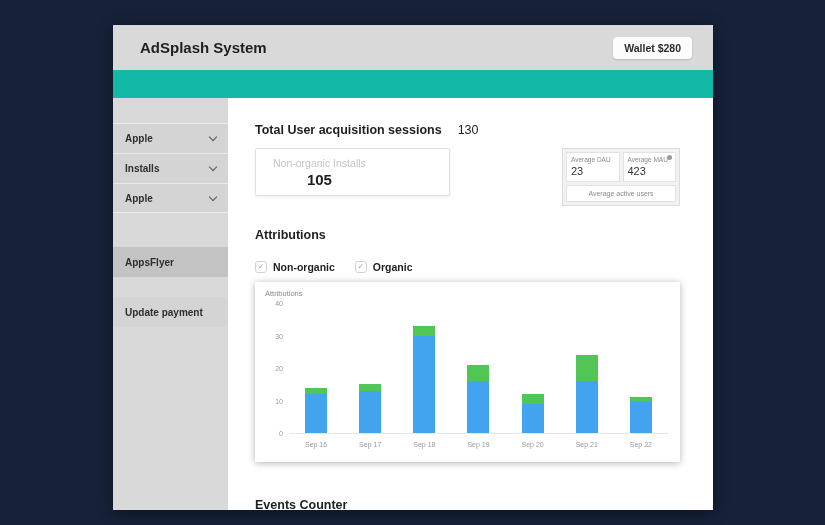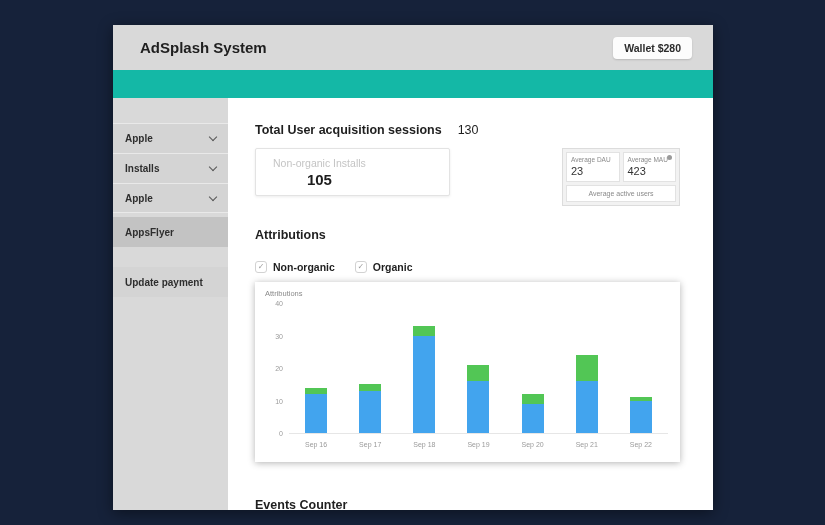--- a/index.html
+++ b/index.html
@@ -30,21 +30,21 @@
   
   .body-row { flex:1; display:flex; min-height:0; }
   
   .sidebar { width:115px; background:#d9d9d9; padding-top:25px; flex:0 0 115px; }
   .side-item {
     height:30px; display:flex; align-items:center; justify-content:space-between;
     padding:0 12px; font-size:10px; font-weight:bold; color:#2e2e2e;
     border-top:1px solid #e9e9e9; cursor:pointer; background:#d4d4d4;
   }
   .side-item:nth-child(3){ border-bottom:1px solid #e9e9e9; }
-  .side-item.active { background:#c3c3c3; margin-top:4px; border-top:none; }
+  .side-item.active { background:#c3c3c3; margin-top:34px; border-top:none; }
   .side-item.plain { background:#d4d4d4; margin-top:20px; border-top:none; }
   .chev {
     width:6px; height:6px; border-right:1.5px solid #555; border-bottom:1.5px solid #555;
     transform:rotate(45deg); margin-top:-3px;
   }
   
   .main { flex:1; background:#fff; padding:25px 33px 0 27px; position:relative; overflow:hidden; }
   .row-top { display:flex; justify-content:space-between; align-items:center; }
   .sessions { display:flex; align-items:center; }
   .sessions-label { font-size:12.5px; font-weight:bold; color:#1f1f1f; }

